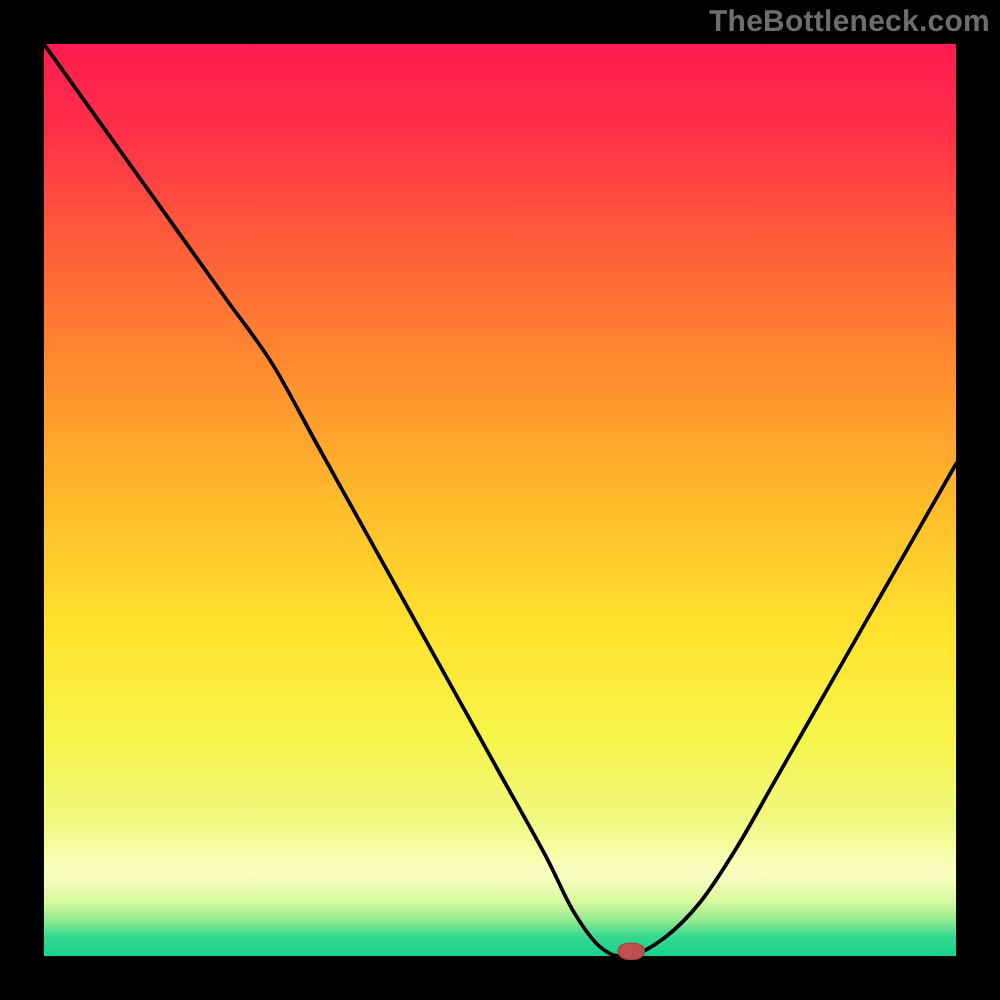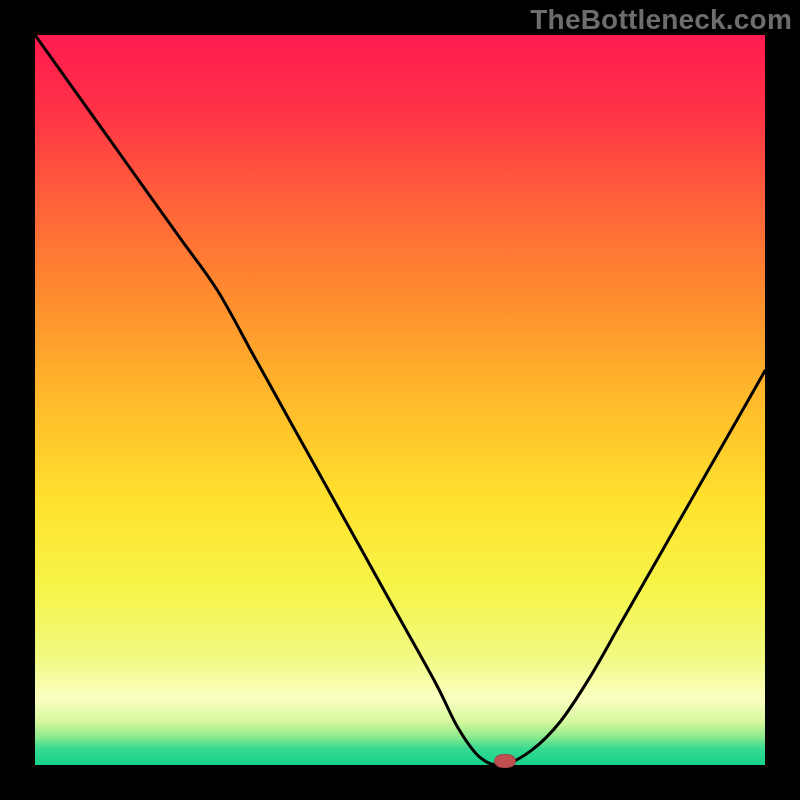--- a/index.html
+++ b/index.html
@@ -14,21 +14,21 @@
     position: relative;
     width: 800px;
     height: 800px;
     background: #000;
   }
   .watermark {
     position: absolute;
     top: 4px;
     right: 8px;
     font-family: Arial, Helvetica, sans-serif;
-    font-size: 28px;
+    font-size: 24px;
     font-weight: 600;
     color: #6d6d6d;
     letter-spacing: 0.2px;
   }
   .plot {
     
     position: absolute;
     left: 35px;
     top: 35px;
     width: 730px;

